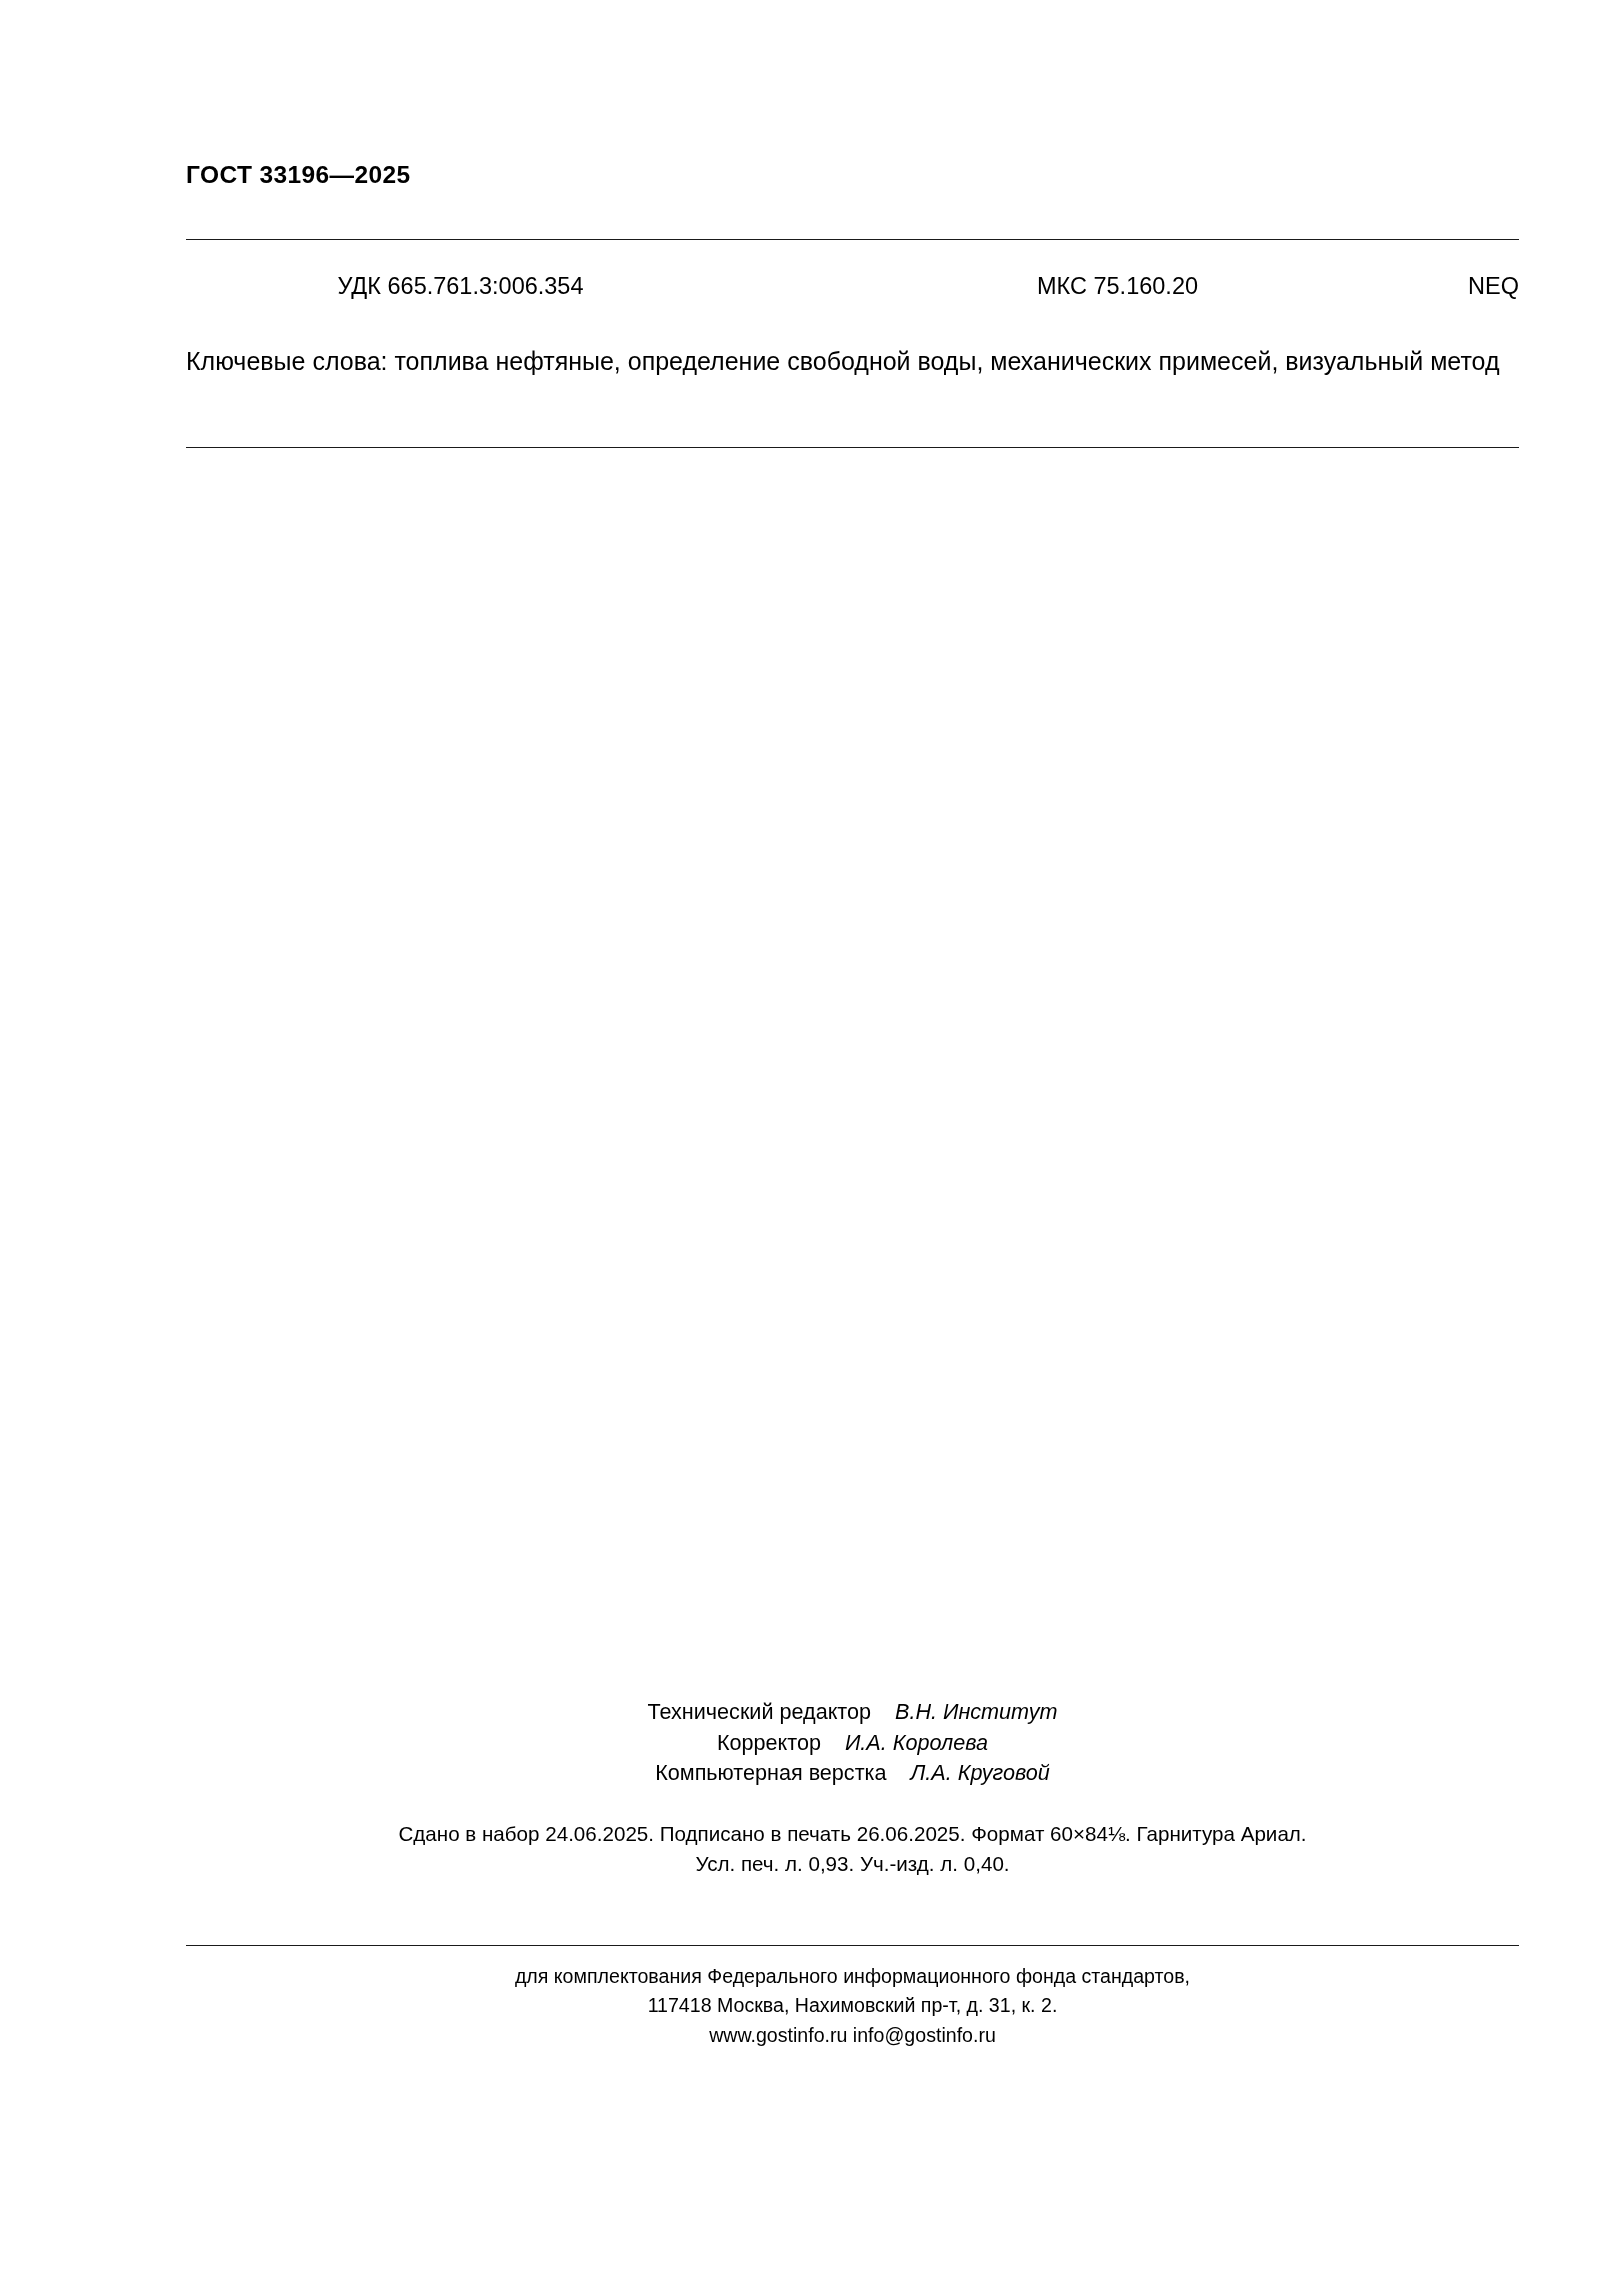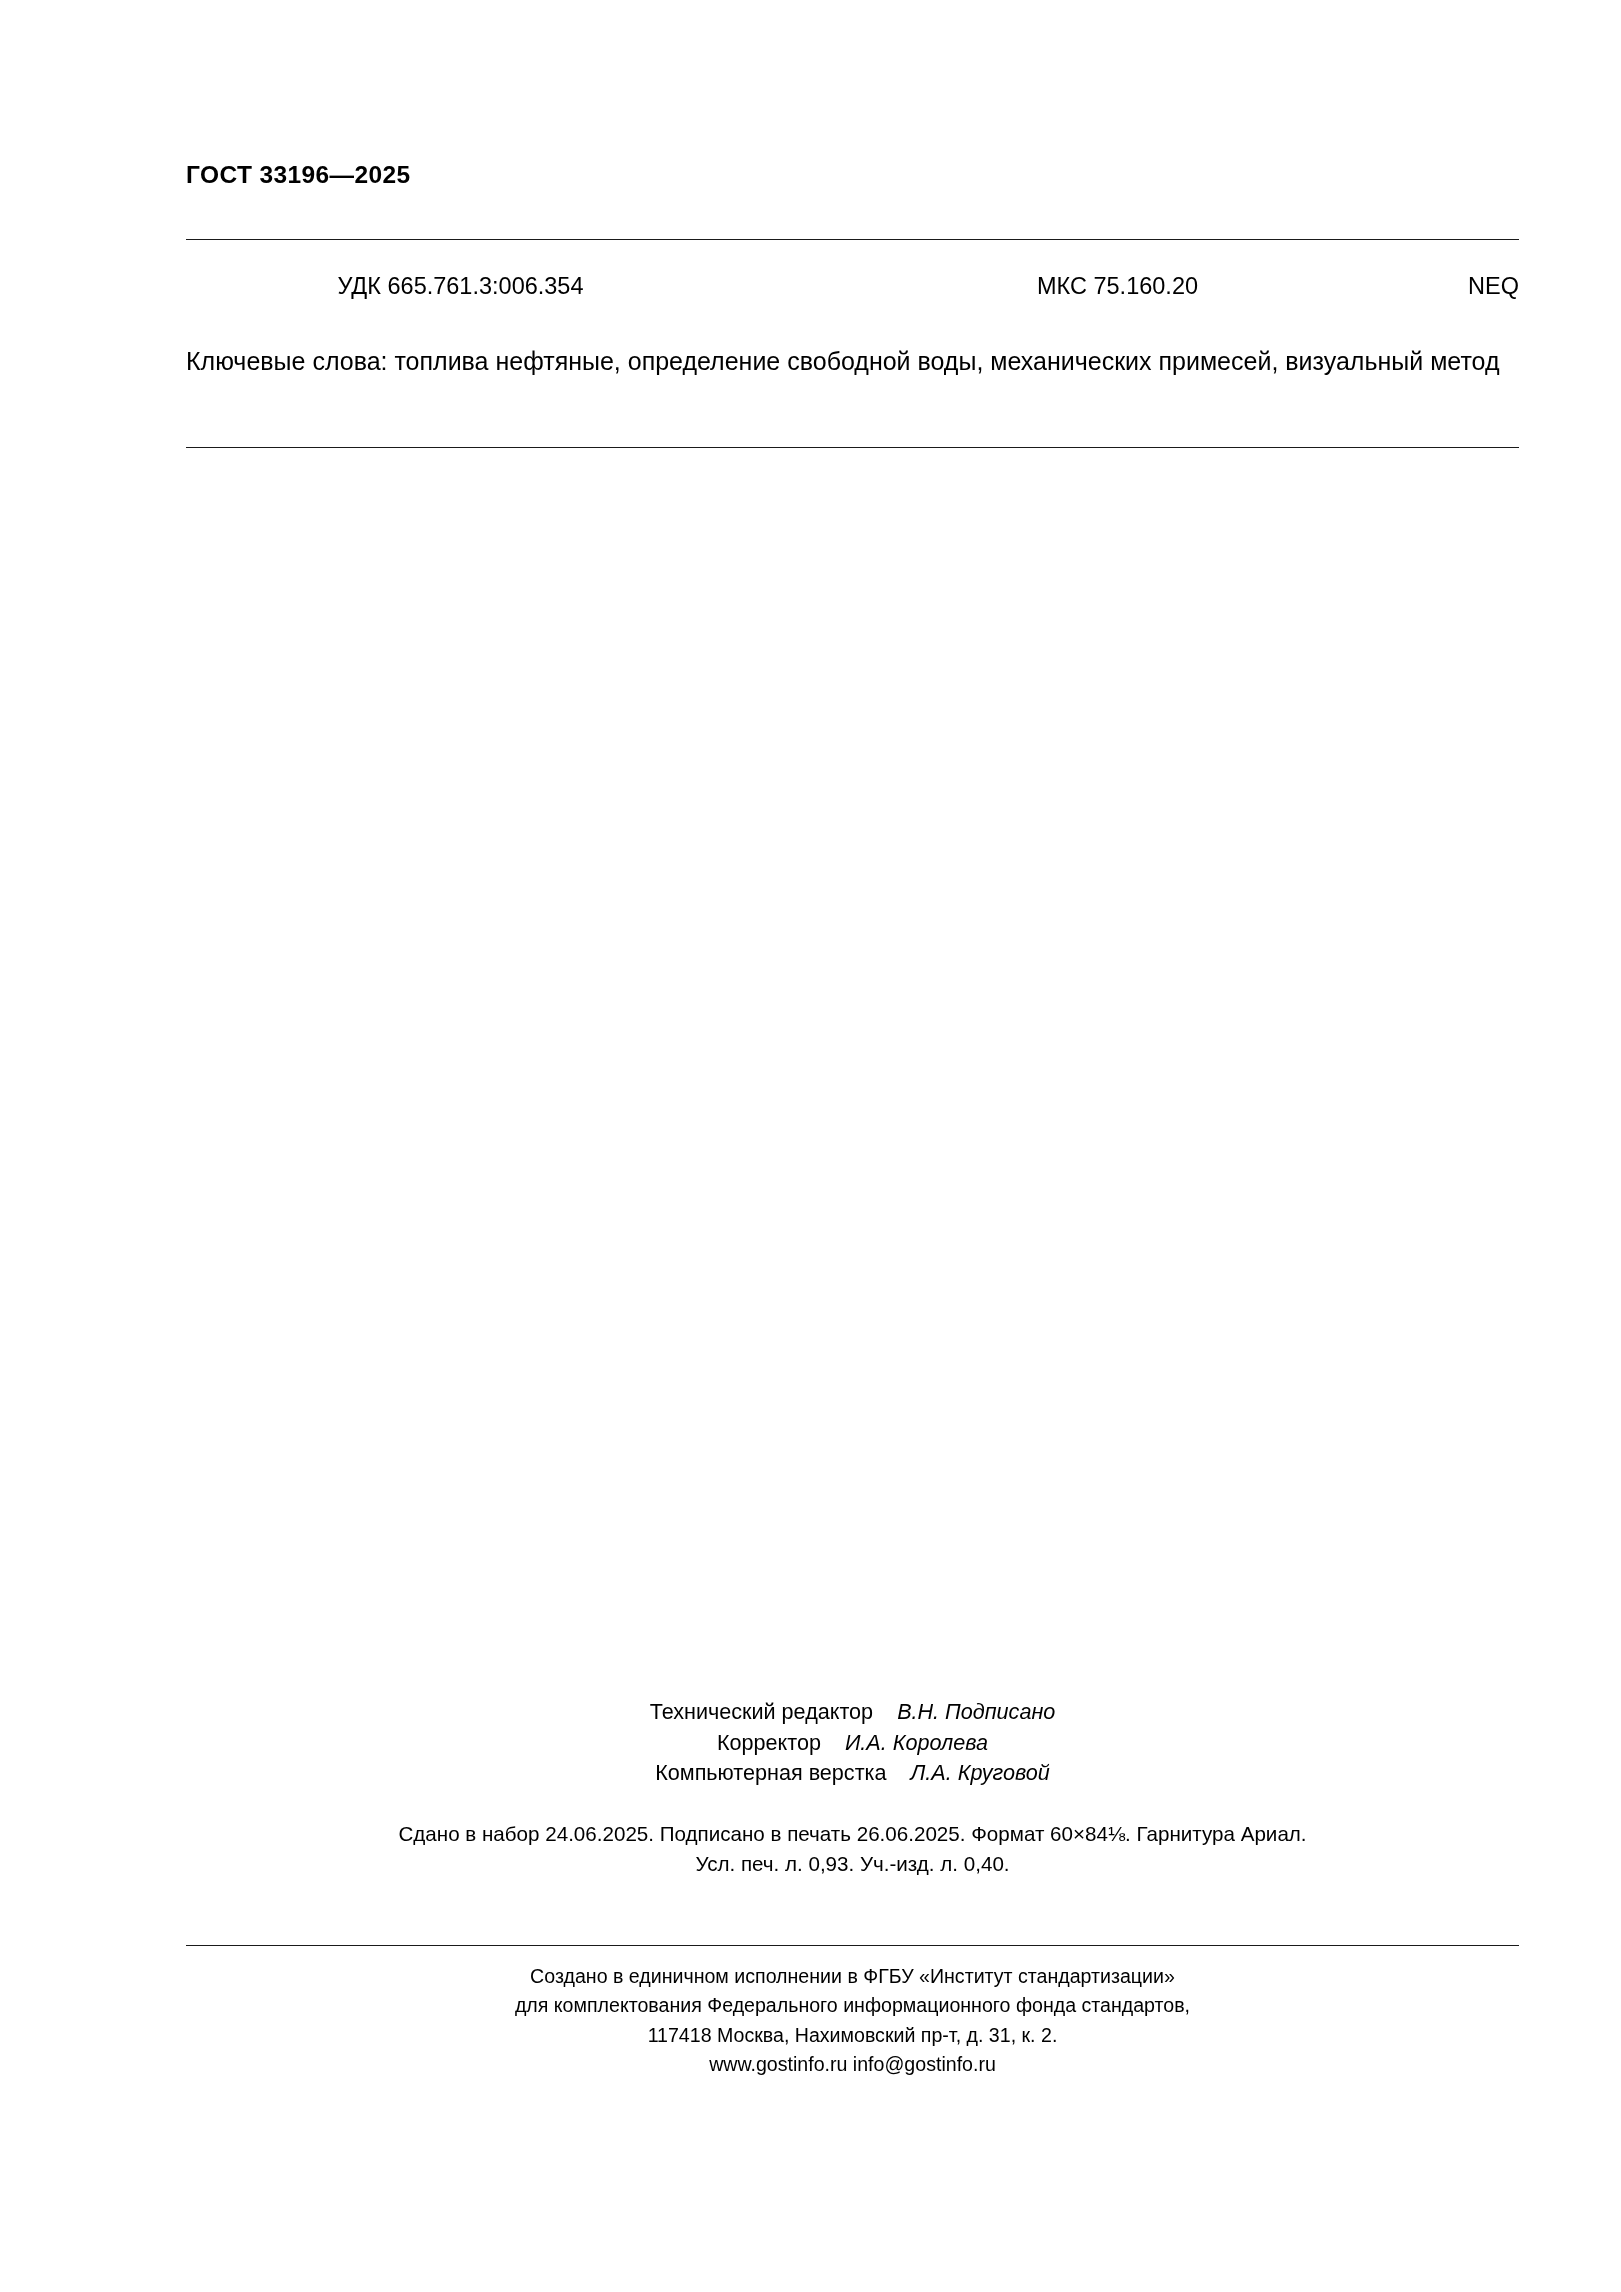--- a/index.html
+++ b/index.html
@@ -124,21 +124,21 @@
     </div>
 
     <div class="keywords">Ключевые слова:  топлива нефтяные, определение свободной воды, механических примесей, визуальный метод</div>
 
     <div class="rule rule-bottom"></div>
 
     <div class="imprint">
       <div>
         <span>Технический редактор</span>
         <span>&nbsp;&nbsp;</span>
-        <span class="nm">В.Н. Подписано</span>
+        <span class="nm">В.Н. Институт</span>
       </div>
       <div>
         <span>Корректор</span>
         <span>&nbsp;&nbsp;</span>
         <span class="nm">И.А. Королева</span>
       </div>
       <div>
         <span>Компьютерная верстка</span>
         <span>&nbsp;&nbsp;</span>
         <span class="nm">Л.А. Круговой</span>
@@ -147,21 +147,20 @@
 
     <div class="print-info">
       <div class="spacer-line">Сдано в набор 24.06.2025.   Подписано в печать 26.06.2025.   Формат 60×84⅛.   Гарнитура Ариал.</div>
       <div class="spacer-line">Усл. печ. л. 0,93.   Уч.-изд. л. 0,40.</div>
     </div>
 
 
     <div class="rule rule-footer"></div>
 
     <div class="footer-block">
-      <div class="spacer-line">Создано в единичном исполнении в ФГБУ «Институт стандартизации»</div>
       <div class="spacer-line">для комплектования Федерального информационного фонда стандартов,</div>
       <div class="spacer-line">117418 Москва, Нахимовский пр-т, д. 31, к. 2.</div>
       <div class="spacer-line">www.gostinfo.ru   info@gostinfo.ru</div>
     </div>
 
   </div>
 </div>
 
 
 </body></html>

